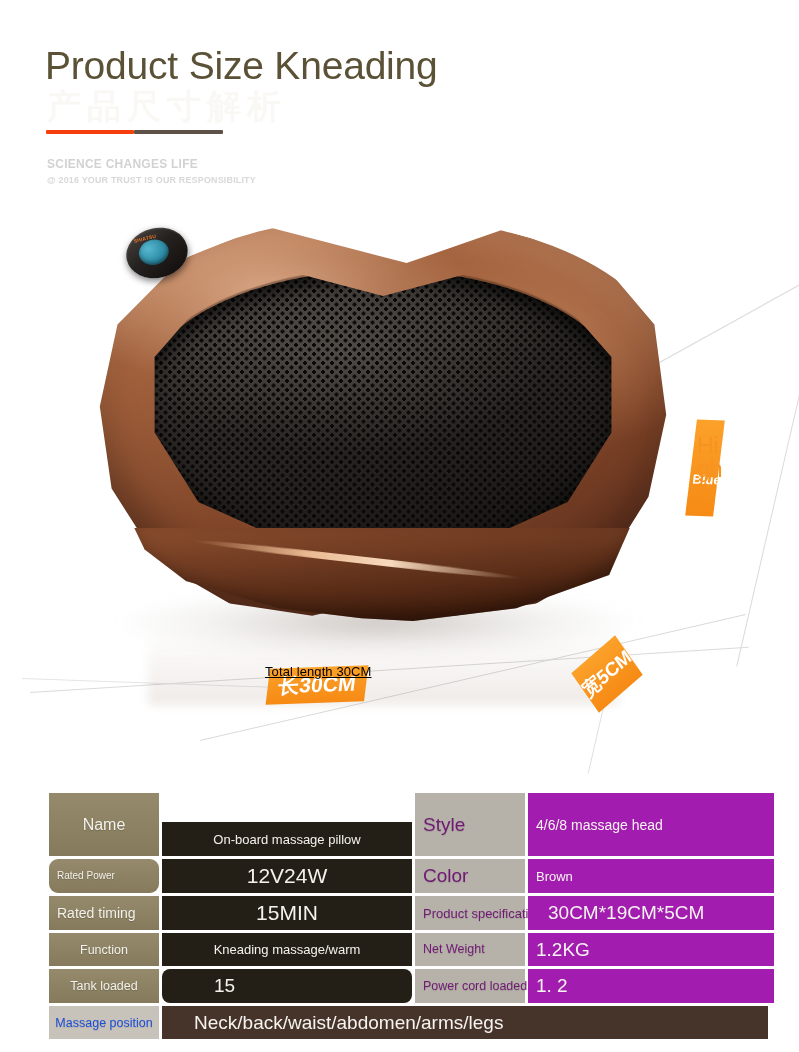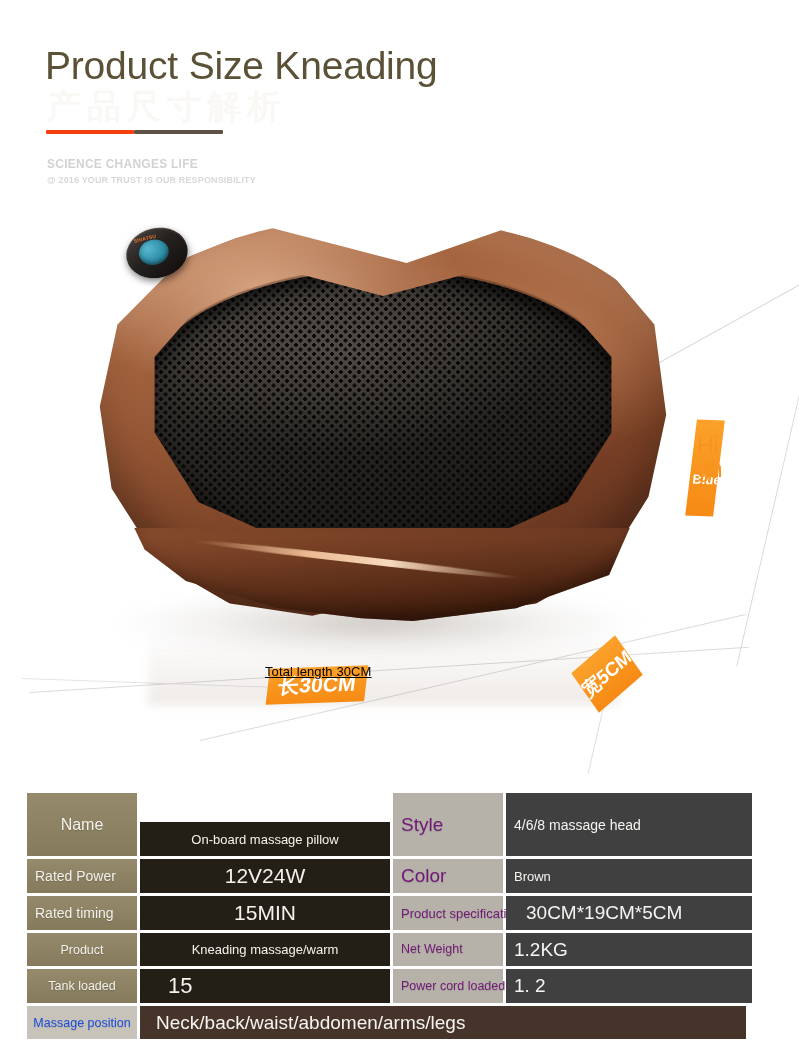--- a/index.html
+++ b/index.html
@@ -322,21 +322,21 @@
     line-height: 1.02;
     width: 26px;
     white-space: normal;
     word-break: break-all;
     z-index: 4;
   }
 
   
   #spec-table {
     position: absolute;
-    left: 27px;
+    left: 49px;
     top: 793px;
     width: 716px;
   }
   .spec-grid {
     display: grid;
     grid-template-columns: 110px 250px 110px 246px;
     column-gap: 3px;
     row-gap: 3px;
   }
   .cell {
@@ -364,41 +364,41 @@
   
   .lbl-r {
     background: #b6b1a9;
     font-size: 13px;
     color: #701a75;
     text-shadow: 0 1px 1px rgba(0,0,0,0.12);
     white-space: nowrap;
   }
   
   .val-r {
-    background: #404040;
+    background: #a21caf;
     color: #f6f4f1;
   }
 
   .r1 { min-height: 34px; }
   .r2 { min-height: 34px; }
   .r3 { min-height: 34px; }
   .r4 { min-height: 33px; }
   .r5 { min-height: 34px; }
 
   
   .t-name-lbl   { font-size: 16px; justify-content: center; }
   .t-name-val   { font-size: 13px; justify-content: center; margin-top: 29px; }
-  .t-power-lbl  { font-size: 14px; line-height: 1.02; }
+  .t-power-lbl  { font-size: 10px; line-height: 1.02; border-radius: 9px; }
   .t-power-val  { font-size: 21px; justify-content: center; }
   .t-timing-lbl { font-size: 14px; line-height: 1.02; }
   .t-timing-val { font-size: 21px; justify-content: center; }
   .t-func-lbl   { font-size: 12.5px; justify-content: center; }
   .t-func-val   { font-size: 13px; justify-content: center; }
   .t-tank-lbl   { font-size: 12.5px; justify-content: center; }
-  .t-tank-val   { font-size: 22px; padding-left: 28px; }
+  .t-tank-val   { font-size: 19px; padding-left: 52px; border-radius: 8px; }
 
   .t-style-lbl  { font-size: 19px; }
   .t-style-val  { font-size: 14px; }
   .t-color-lbl  { font-size: 19px; }
   .t-color-val  { font-size: 13px; }
   .t-spec-lbl   { font-size: 13px; }
   .t-spec-val   { font-size: 19px; padding-left: 20px; }
   .t-weight-lbl { font-size: 12.5px; line-height: 1.05; }
   .t-weight-val { font-size: 19px; }
   .t-cord-lbl   { font-size: 12.5px; }
@@ -421,21 +421,21 @@
     min-height: 33px;
     white-space: nowrap;
     text-shadow: 0 1px 1px rgba(0,0,0,0.12);
   }
   #massage-position-value {
     background: #46342a;
     color: #f6f4f1;
     font-size: 19px;
     display: flex;
     align-items: center;
-    padding-left: 16px;
+    padding-left: 32px;
     min-height: 33px;
     box-sizing: border-box;
   }
 </style>
 </head>
 <body>
 
 <div id="header">
   <div id="header-watermark">产品尺寸解析</div>
   <h1 id="page-title">Product Size Kneading</h1>
@@ -498,21 +498,21 @@
     <div class="cell lbl-l r2 t-power-lbl">Rated Power</div>
     <div class="cell val-l r2 t-power-val">12V24W</div>
     <div class="cell lbl-r r2 t-color-lbl">Color</div>
     <div class="cell val-r r2 t-color-val">Brown</div>
 
     <div class="cell lbl-l r3 t-timing-lbl">Rated timing</div>
     <div class="cell val-l r3 t-timing-val">15MIN</div>
     <div class="cell lbl-r r3 t-spec-lbl">Product specifications</div>
     <div class="cell val-r r3 t-spec-val">30CM*19CM*5CM</div>
 
-    <div class="cell lbl-l r4 t-func-lbl">Product</div>
+    <div class="cell lbl-l r4 t-func-lbl">Function</div>
     <div class="cell val-l r4 t-func-val">Kneading massage/warm</div>
     <div class="cell lbl-r r4 t-weight-lbl">Net Weight</div>
     <div class="cell val-r r4 t-weight-val">1.2KG</div>
 
     <div class="cell lbl-l r5 t-tank-lbl">Tank loaded</div>
     <div class="cell val-l r5 t-tank-val">15</div>
     <div class="cell lbl-r r5 t-cord-lbl">Power cord loaded</div>
     <div class="cell val-r r5 t-cord-val">1. 2</div>
   </div>
 

